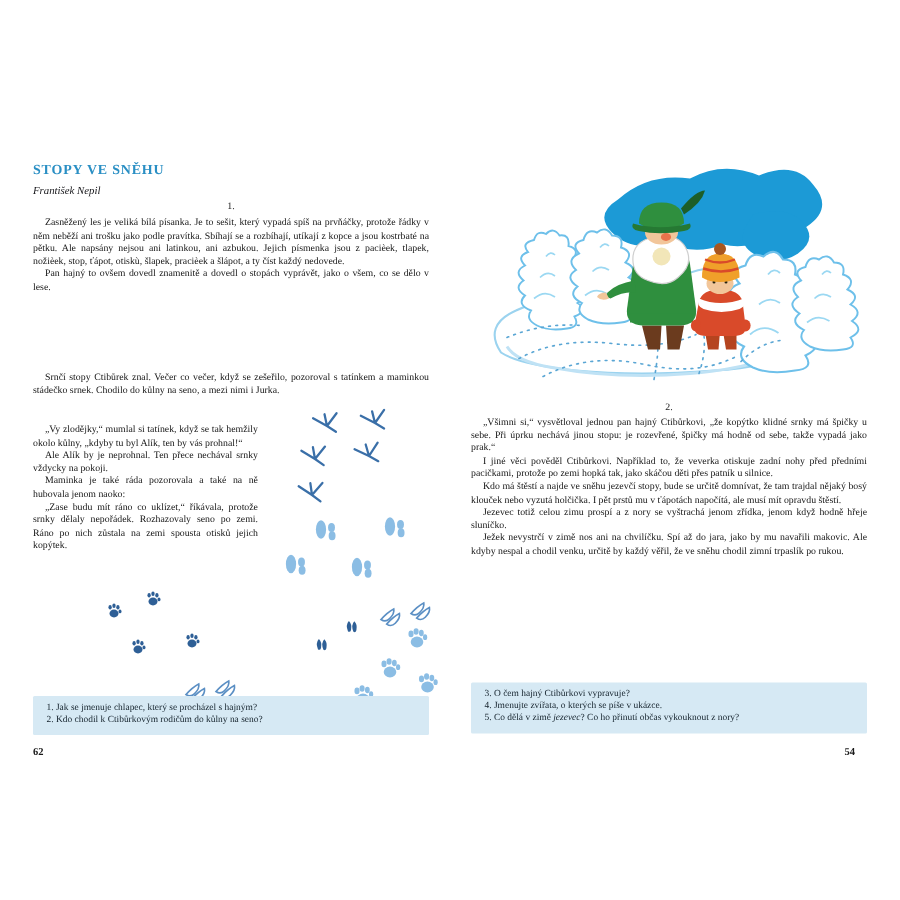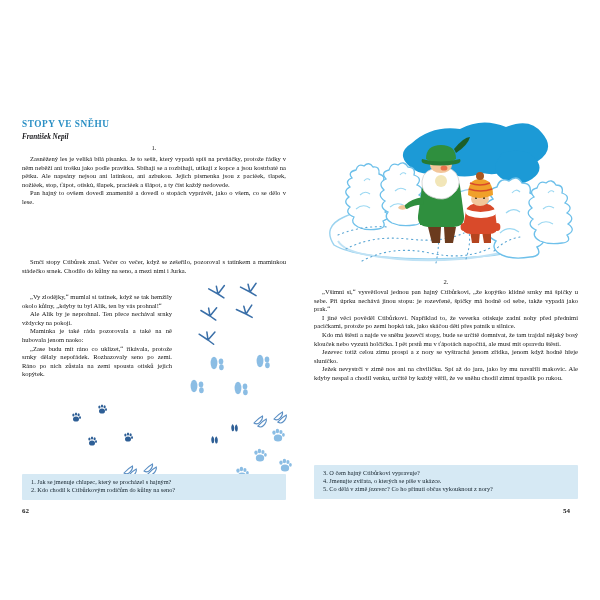--- a/index.html
+++ b/index.html
@@ -9,21 +9,21 @@
   }
   body {
     width: 600px;
     height: 600px;
     font-family: "Liberation Serif", serif;
     color: #1b1b1b;
     overflow: hidden;
   }
   .spread {
     position: absolute;
-    left: 0; top: 15px;
+    left: 0; top: 5px;
     width: 600px;
     height: 480px;
     background: #ffffff;
   }
   .page {
     position: absolute;
     top: 0;
     width: 300px;
     height: 600px;
     box-sizing: border-box;
@@ -41,21 +41,21 @@
     font-size: 9.3px;
     letter-spacing: 0.55px;
     color: #2a8fc4;
   }
   .story-author {
     position: absolute;
     left: 22px;
     top: 118px;
     font-family: "Liberation Serif", serif;
     font-style: italic;
-    font-weight: bold;
+    font-weight: normal;
     font-size: 7.2px;
     color: #16161a;
   }
   .section-num {
     position: absolute;
     font-size: 6.6px;
     font-family: "Liberation Serif", serif;
     color: #222;
     text-align: center;
   }

